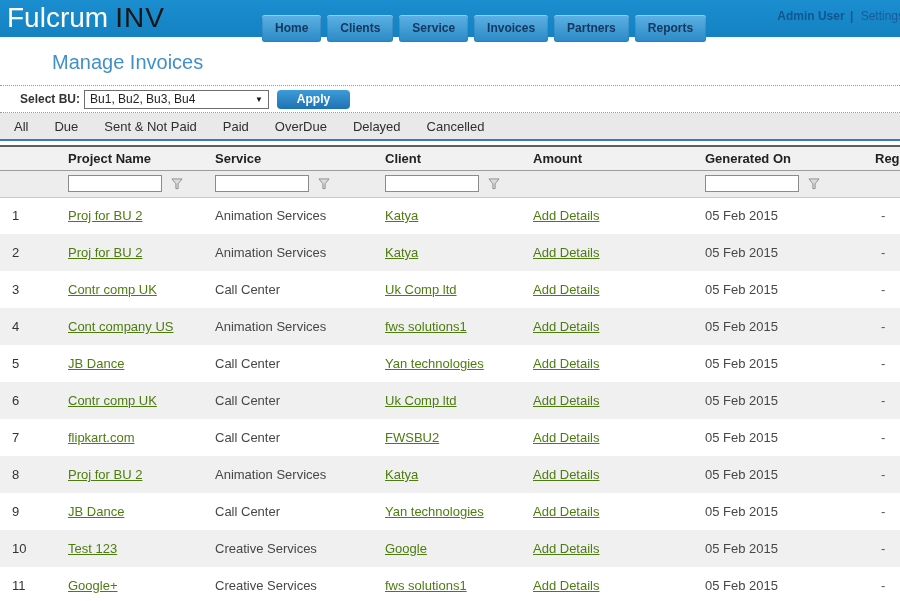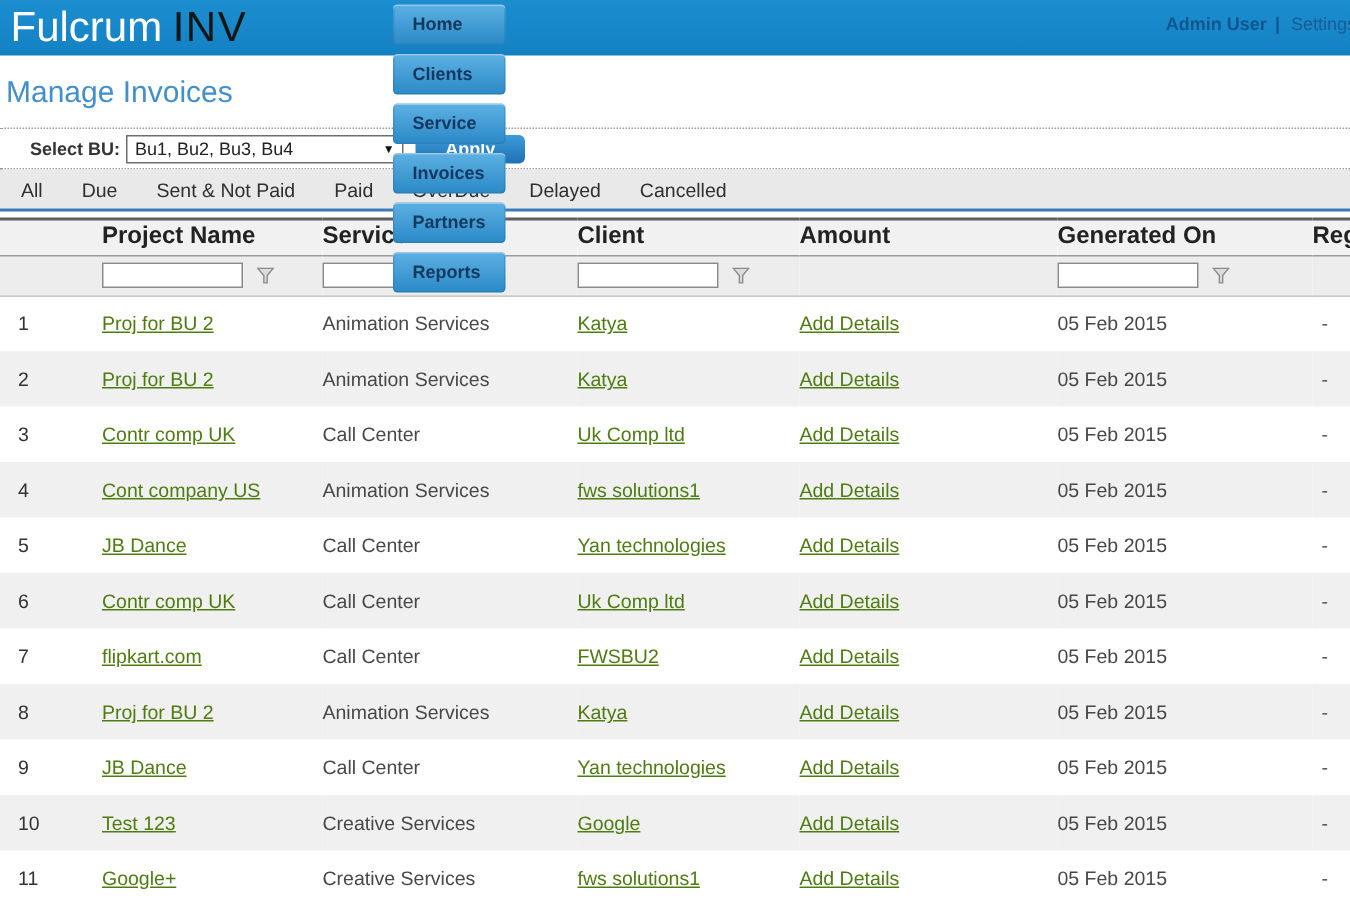--- a/index.html
+++ b/index.html
@@ -5,32 +5,32 @@
   * { margin: 0; padding: 0; box-sizing: border-box; }
   html, body { width: 900px; height: 601px; overflow: hidden; background: #fff;
     font-family: "Liberation Sans", sans-serif; font-size: 13px; color: #333; }
 
   
   .topbar { position: relative; height: 37px; background: linear-gradient(#1b8ed0, #1481c2); }
   .logo { position: absolute; left: 7px; top: 1px; font-family: Liberation Sans, sans-serif;
     font-size: 28px; line-height: 34px; }
   .logo-main { color: #ffffff; }
   .logo-suffix { color: #151515; margin-left: 7px; letter-spacing: 1px; }
-  .main-nav { position: absolute; left: 262px; top: 3px; display: flex; gap: 6px; flex-direction: column; }
+  .main-nav { position: absolute; left: 262px; top: 15px; display: flex; gap: 6px; }
   .nav-btn { display: inline-block; padding: 6px 13px 7px; font-size: 12px; font-weight: bold;
     color: #153860; background: linear-gradient(#5db1e3, #2a89c6); border-radius: 3px;
     box-shadow: inset 0 1px 0 rgba(255,255,255,.45), inset 0 0 0 1px rgba(30,100,150,.25);
     text-decoration: none; cursor: pointer; }
   .userbox { position: absolute; right: -4px; top: 9px; white-space: nowrap; font-size: 12px; }
   .user-name { color: #12568f; font-weight: bold; cursor: pointer; }
   .user-sep { color: #12568f; font-weight: bold; margin: 0 4px 0 2px; }
   .settings-link { color: #175d97; text-decoration: none; cursor: pointer; }
 
   
-  .page-title { color: #4190cb; font-size: 20px; font-weight: 400; padding: 14px 0 11px 4px; }
+  .page-title { color: #4190cb; font-size: 20px; font-weight: 400; padding: 14px 0 11px 4px; margin-left: 48px; }
   .dotted { border-top: 1px dotted #9a9a9a; }
 
   
   .bu-bar { display: flex; align-items: center; height: 26px; padding-left: 20px; }
   .bu-label { font-size: 12px; font-weight: bold; color: #333; margin-right: 4px; }
   .bu-select { width: 185px; height: 19px; border: 1px solid #6e6e6e; background: #fff;
     display: flex; align-items: center; justify-content: space-between; padding: 0 5px;
     font-size: 12px; color: #222; cursor: pointer; gap: 28px; }
   .caret { font-size: 8px; color: #111; }
   .apply-btn { margin-left: 8px; width: 73px; height: 19px; border: none; border-radius: 4px;
@@ -41,21 +41,21 @@
   .tabs { display: flex; align-items: center; height: 26px; background: #e9e9e9; padding-left: 1px; }
   .tab { padding: 0 13px; font-size: 13px; color: #2f2f2f; cursor: pointer; }
   .blue-rule { height: 2px; background: #3d79b6; margin-bottom: 4px; }
 
   
   table { border-collapse: collapse; table-layout: fixed; width: 960px; }
   col.c-num { width: 68px; } col.c-proj { width: 147px; } col.c-serv { width: 170px; }
   col.c-cli { width: 148px; } col.c-amt { width: 172px; } col.c-gen { width: 170px; }
   col.c-reg { width: 85px; }
   thead tr.hdr { background: #f1f1f1; border-top: 2px solid #5f5f5f; border-bottom: 1px solid #9c9c9c; }
-  thead tr.hdr th { height: 24px; text-align: left; font-size: 16px; color: #222; font-weight: bold; padding: 0; }
+  thead tr.hdr th { height: 24px; text-align: left; font-size: 13px; color: #222; font-weight: bold; padding: 0; }
   thead tr.hdr th:first-child { padding-left: 12px; }
   thead tr.flt { background: #ededed; border-bottom: 1px solid #c9c9c9; }
   thead tr.flt td { height: 27px; vertical-align: middle; }
   .filter-input { width: 94px; height: 17px; border: 1px solid #8b8b8b; vertical-align: middle;
     font-family: "Liberation Sans", sans-serif; font-size: 12px; padding: 0 3px; }
   .funnel { vertical-align: middle; margin-left: 5px; }
   tbody tr { height: 37px; background: #fff; }
   tbody tr:nth-child(even) { background: #f0f0f0; }
   tbody td { font-size: 13px; color: #474747; padding: 0; }
   td.num { padding-left: 12px; color: #333; }

